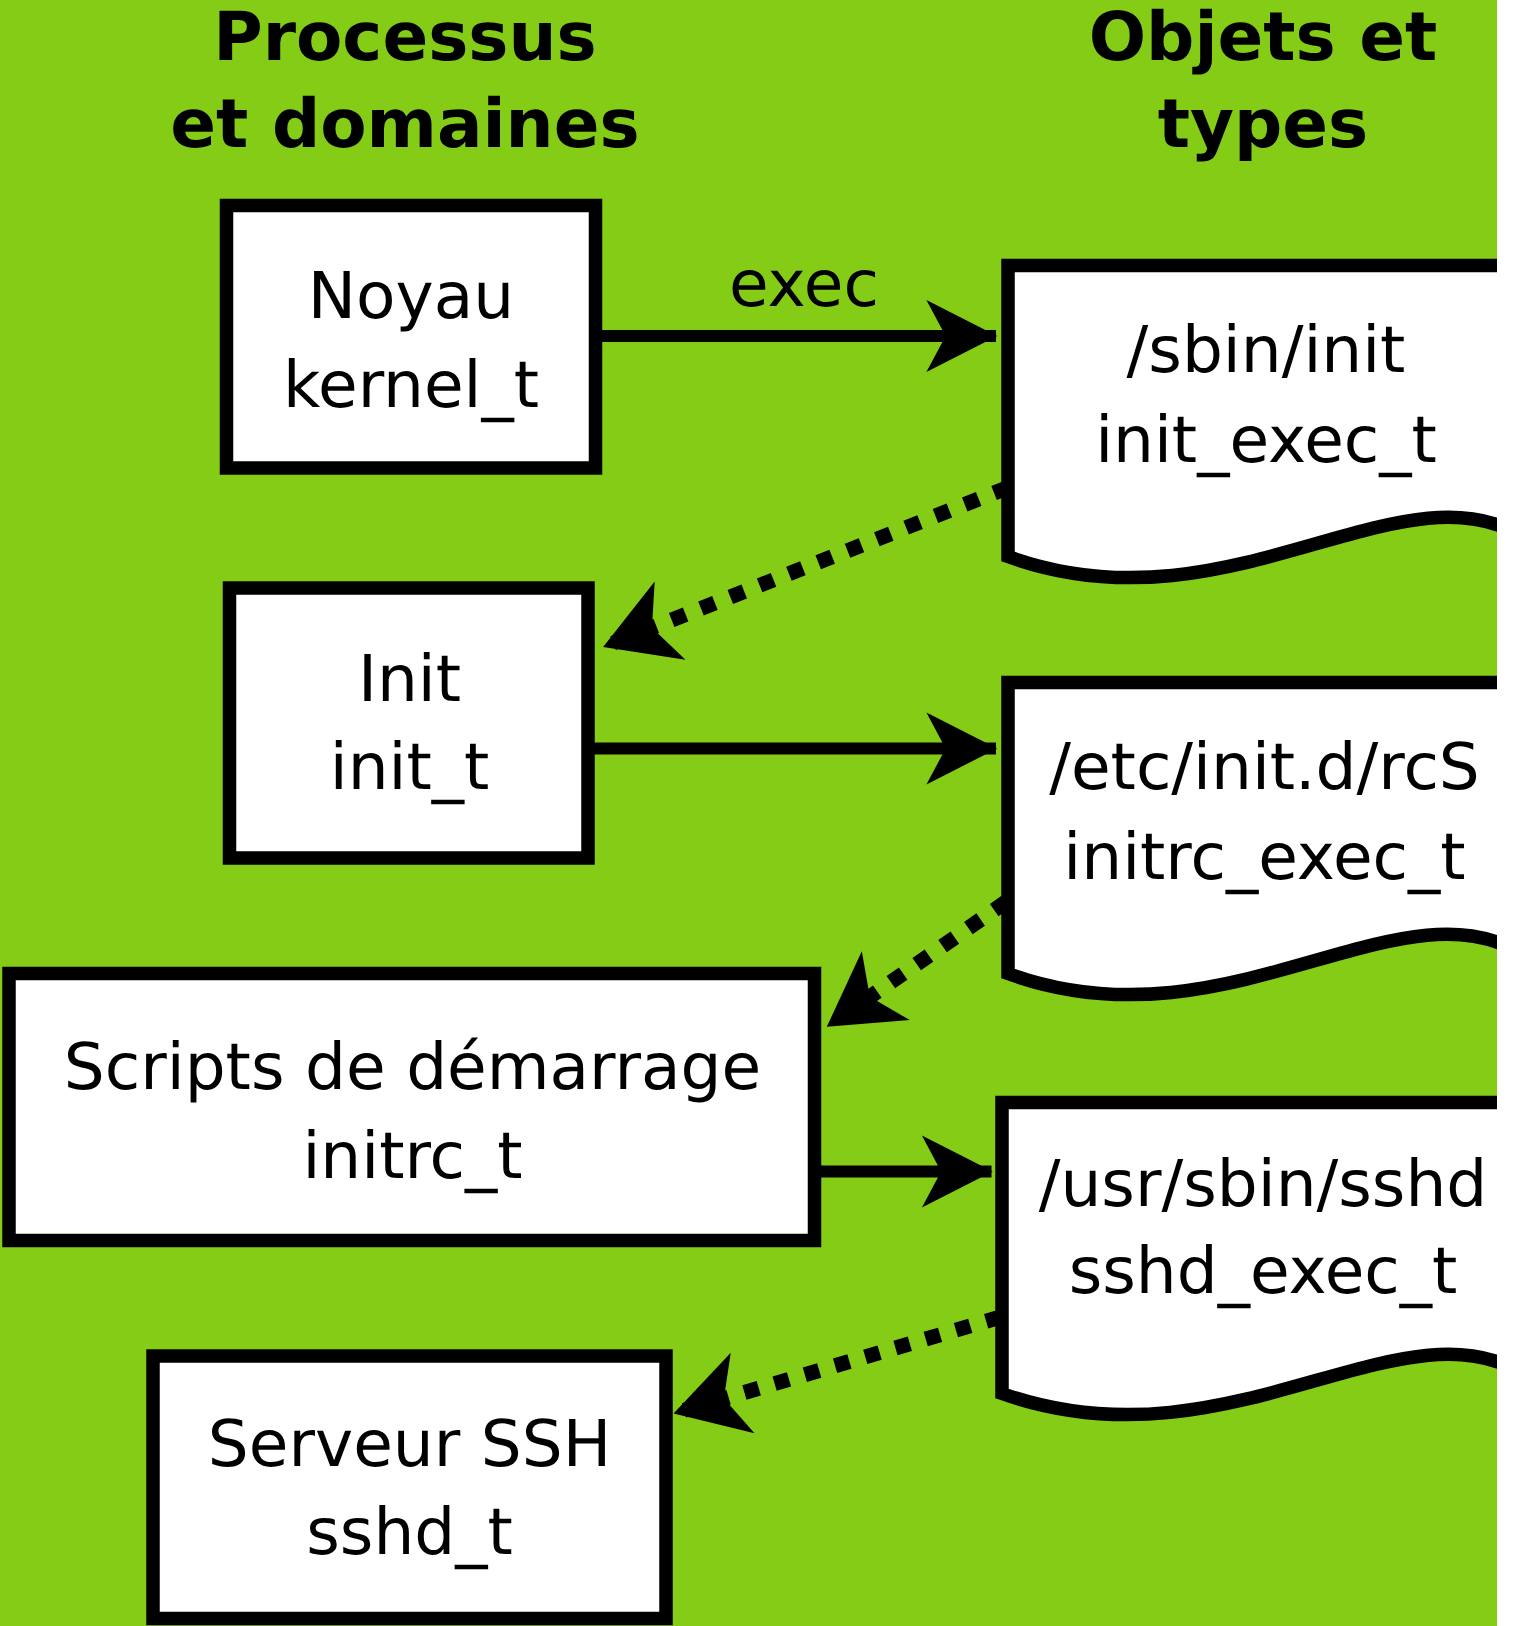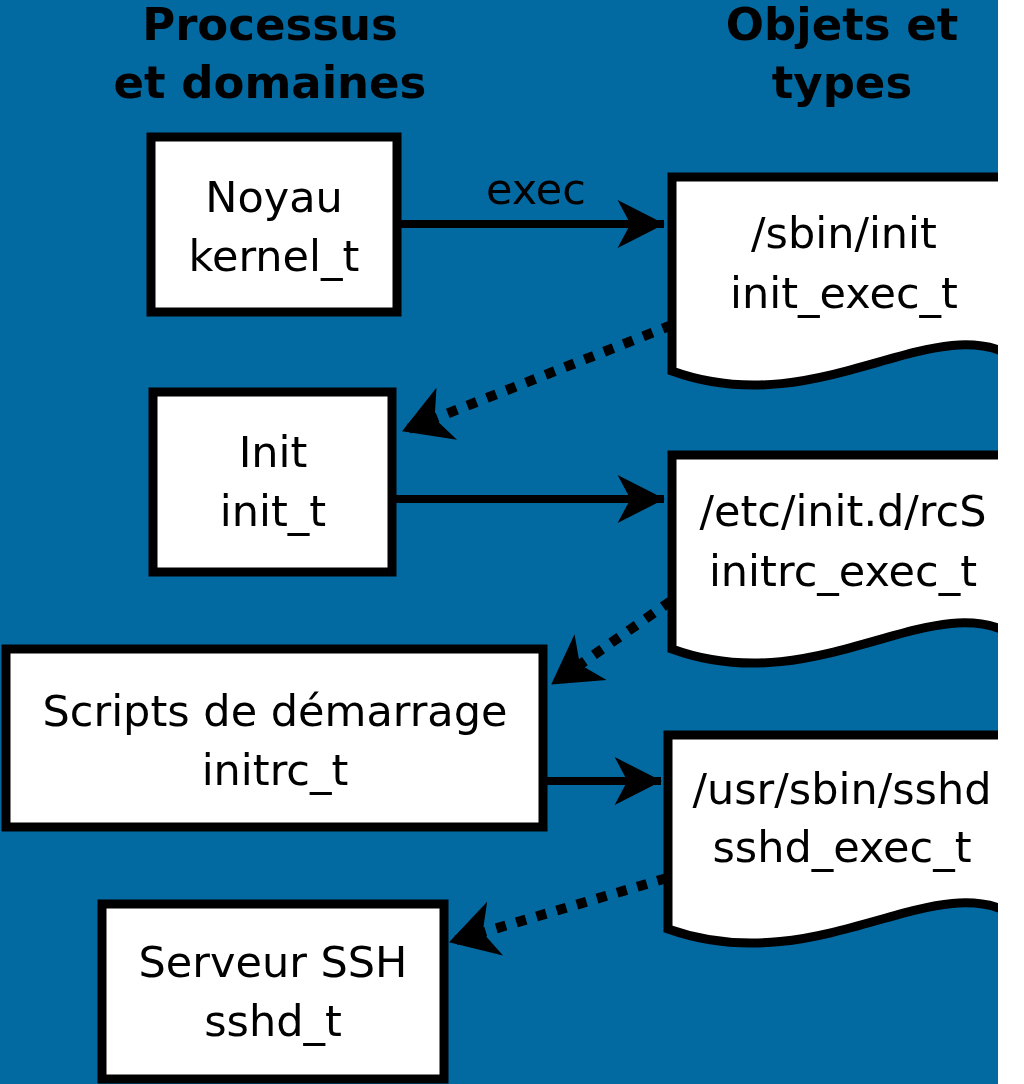--- a/index.html
+++ b/index.html
@@ -4,21 +4,21 @@
 <style>
   html, body {
     margin: 0;
     padding: 0;
     background: #ffffff;
   }
   .stage {
     position: relative;
     width: 998px;
     height: 1084px;
-    background: #0369a1;
+    background: #84cc16;
     overflow: hidden;
   }
   svg {
     display: block;
     font-family: "DejaVu Sans", "Liberation Sans", sans-serif;
   }
   .hdr {
     font-size: 45px;
     font-weight: bold;
     fill: #000000;

